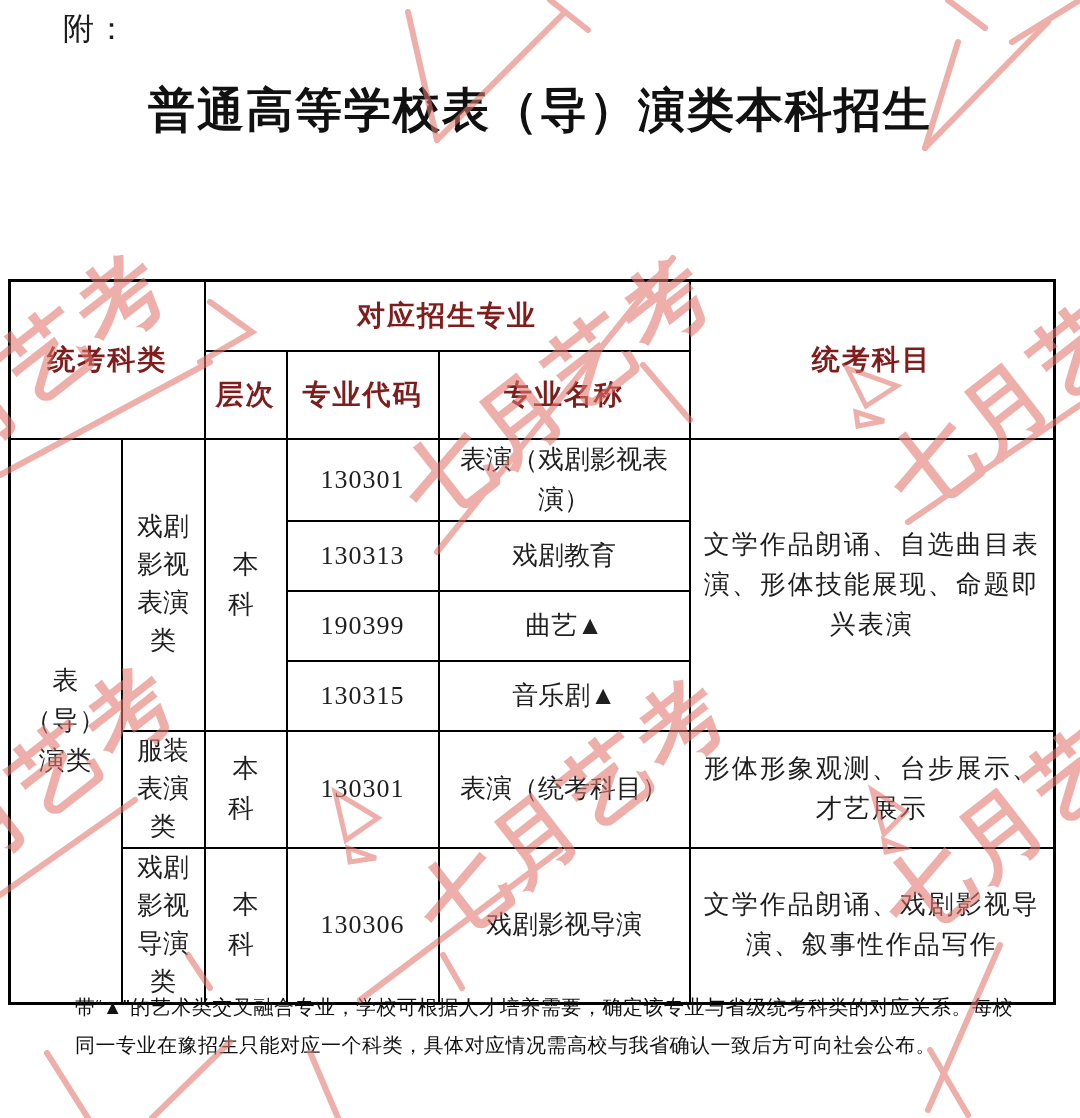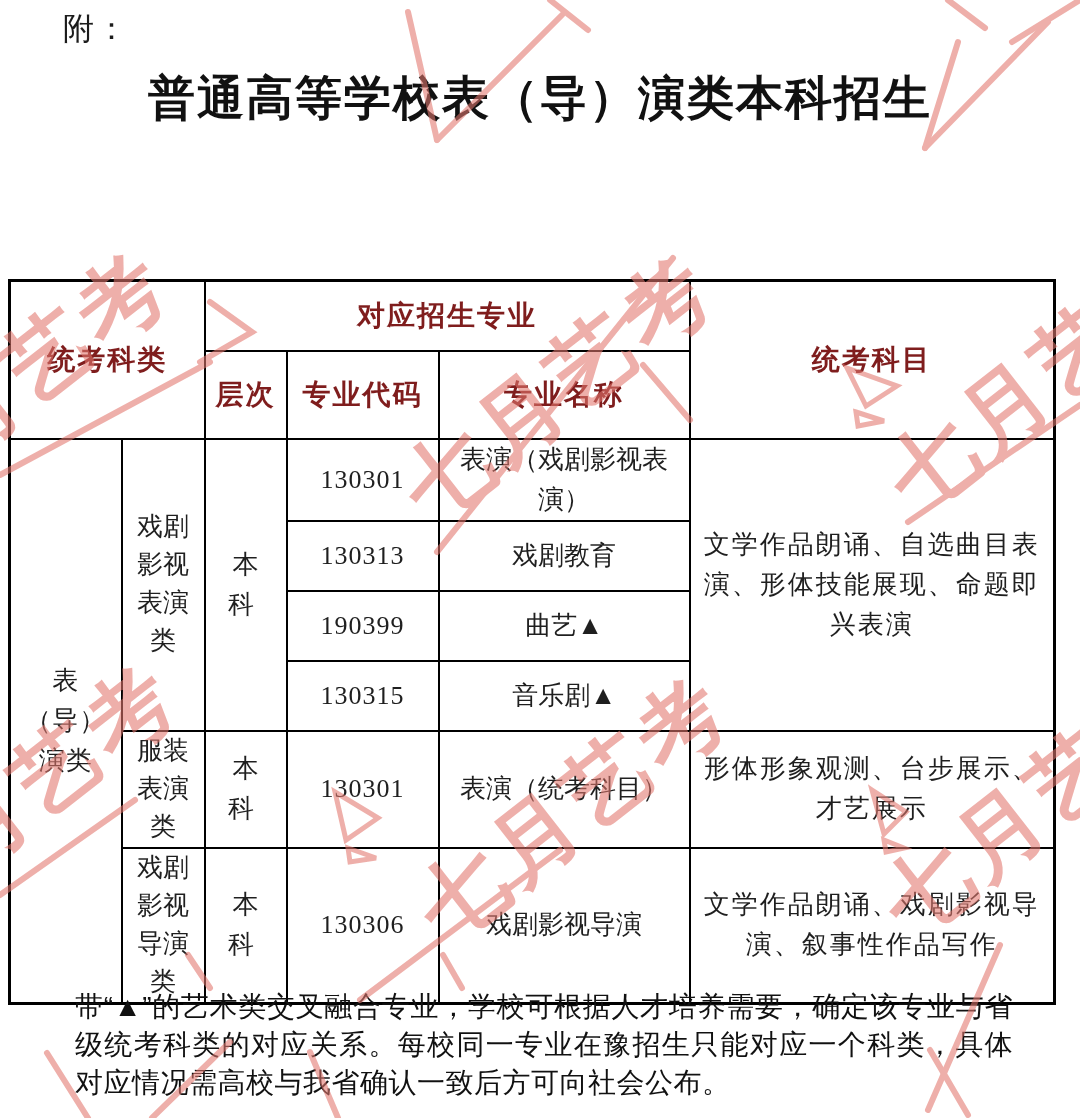--- a/index.html
+++ b/index.html
@@ -9,21 +9,21 @@
     background:#ffffff;
     overflow:hidden;
     font-family:"Liberation Serif","DejaVu Serif",serif;
     color:#1c1c1c;
   }
   .attach{
     position:absolute;left:63px;top:8px;
     font-size:31px;letter-spacing:2px;color:#1c1c1c;
   }
   .title{
-    position:absolute;left:0;top:60px;width:1080px;
+    position:absolute;left:0;top:72px;width:1080px;
     text-align:center;font-weight:700;color:#111;
     font-size:47px;line-height:76px;letter-spacing:2px;
   }
   table.main{
     position:absolute;left:8px;top:279px;
     border-collapse:collapse;table-layout:fixed;
     width:1045px;
     border:3px solid #000;
   }
   table.main td,table.main th{
@@ -40,21 +40,21 @@
   .rh1{height:70px}.rh2{height:88px}
   .rb{height:70px}.rb5{height:108px}.rb6{height:142px}
   .cat-span{letter-spacing:1px;line-height:44px;}
   .subcat span{display:inline-block;width:58px;word-break:break-all;line-height:38px;}
   .level{letter-spacing:9px;text-indent:9px;}
   .code{font-size:29px;letter-spacing:1px;}
   .subjects{line-height:44px;letter-spacing:2px;padding:0 16px;}
   .note{
     position:absolute;left:75px;top:988px;width:938px;
     font-family:"Liberation Sans","DejaVu Sans",sans-serif;
-    font-size:28px;line-height:38px;color:#111;
+    font-size:20px;line-height:38px;color:#111;
     text-align:justify;letter-spacing:0.5px;margin:0;
   }
   
   .wm-layer{
     position:absolute;inset:0;
     pointer-events:none;
     color:var(--wm,#e2776e);
     opacity:.58;
     z-index:5;
   }

